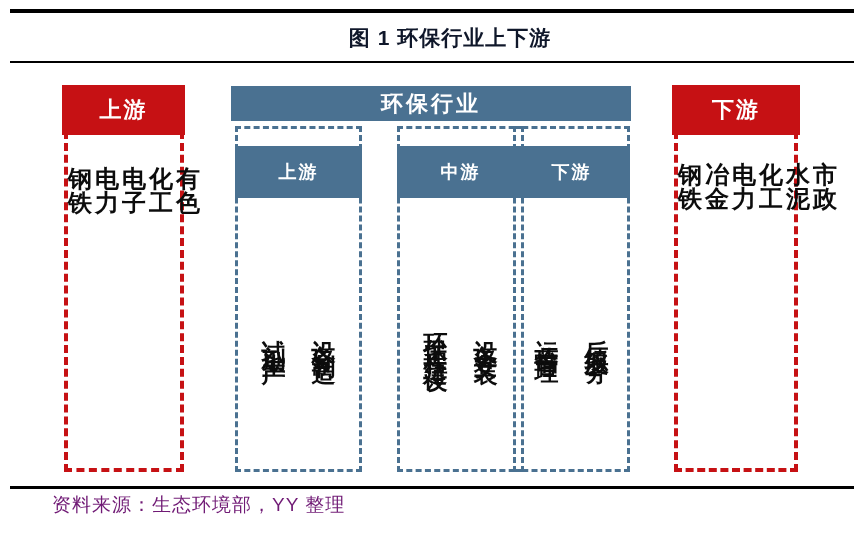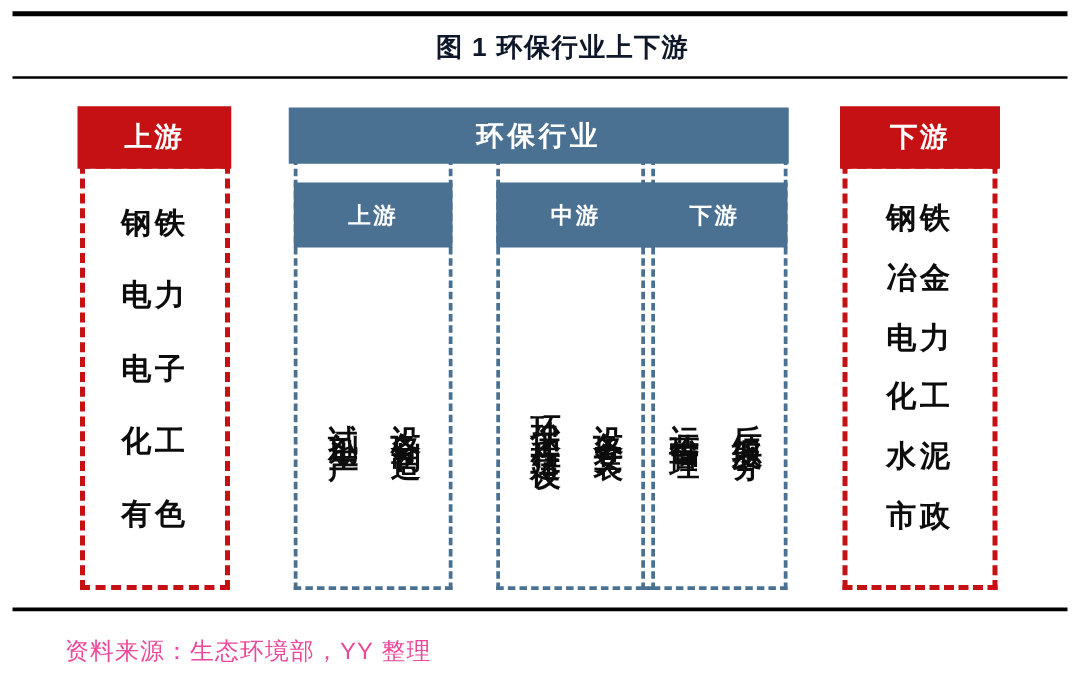--- a/index.html
+++ b/index.html
@@ -19,28 +19,28 @@
   .red-header{
     position:absolute;top:85px;height:50px;z-index:4;
     background:var(--red);color:#fff;font-weight:bold;font-size:22px;
     display:flex;align-items:center;justify-content:center;letter-spacing:2px;
   }
   .red-header.left{left:62px;width:123px;}
   .red-header.right{left:672px;width:128px;}
   .red-dashed{
     position:absolute;top:131px;height:341px;z-index:1;box-sizing:border-box;
     border:4px dashed var(--red);
-    display:flex;flex-direction:column;align-items:center;
+    display:flex;flex-direction:row;
   }
   .red-dashed.left{left:64px;width:120px;justify-content:space-between;padding:32px 0 44px;}
   .red-dashed.right{left:674px;width:124px;justify-content:space-between;padding:28px 0 42px;}
   .list-item{font-size:24px;font-weight:bold;color:#0c0c0c;letter-spacing:3px;line-height:1;}
   
   .blue-header{
-    position:absolute;left:231px;top:86px;width:400px;height:45px;z-index:2;
+    position:absolute;left:231px;top:86px;width:400px;height:35px;z-index:2;
     background:var(--blue);color:#fff;font-weight:bold;font-size:22px;
     display:flex;align-items:center;justify-content:center;letter-spacing:3px;
   }
   .seg-col{
     position:absolute;top:126px;height:346px;z-index:1;box-sizing:border-box;
     border:3px dashed var(--blue);
   }
   .seg-col.c1{left:235px;width:127px;}
   .seg-col.c2{left:397px;width:127px;}
   .seg-col.c3{left:513px;width:117px;}
@@ -51,21 +51,21 @@
   }
   .seg-body{
     position:absolute;left:0;right:0;top:69px;bottom:0;
     display:flex;flex-direction:row;align-items:center;justify-content:center;gap:26px;
   }
   .vtext{
     writing-mode:vertical-rl;text-orientation:upright;
     font-size:24px;font-weight:bold;color:#0c0c0c;letter-spacing:7px;line-height:1;
   }
   .source-note{
-    position:absolute;left:52px;top:508px;font-size:19px;color:#ec4899;letter-spacing:1px;
+    position:absolute;left:52px;top:492px;font-size:19px;color:#701a75;letter-spacing:1px;
   }
 </style>
 </head>
 <body>
 
 <div class="page">
 
   <div class="rule rule-top"></div>
   <div class="fig-title">图 1 环保行业上下游</div>
   <div class="rule rule-title"></div>

